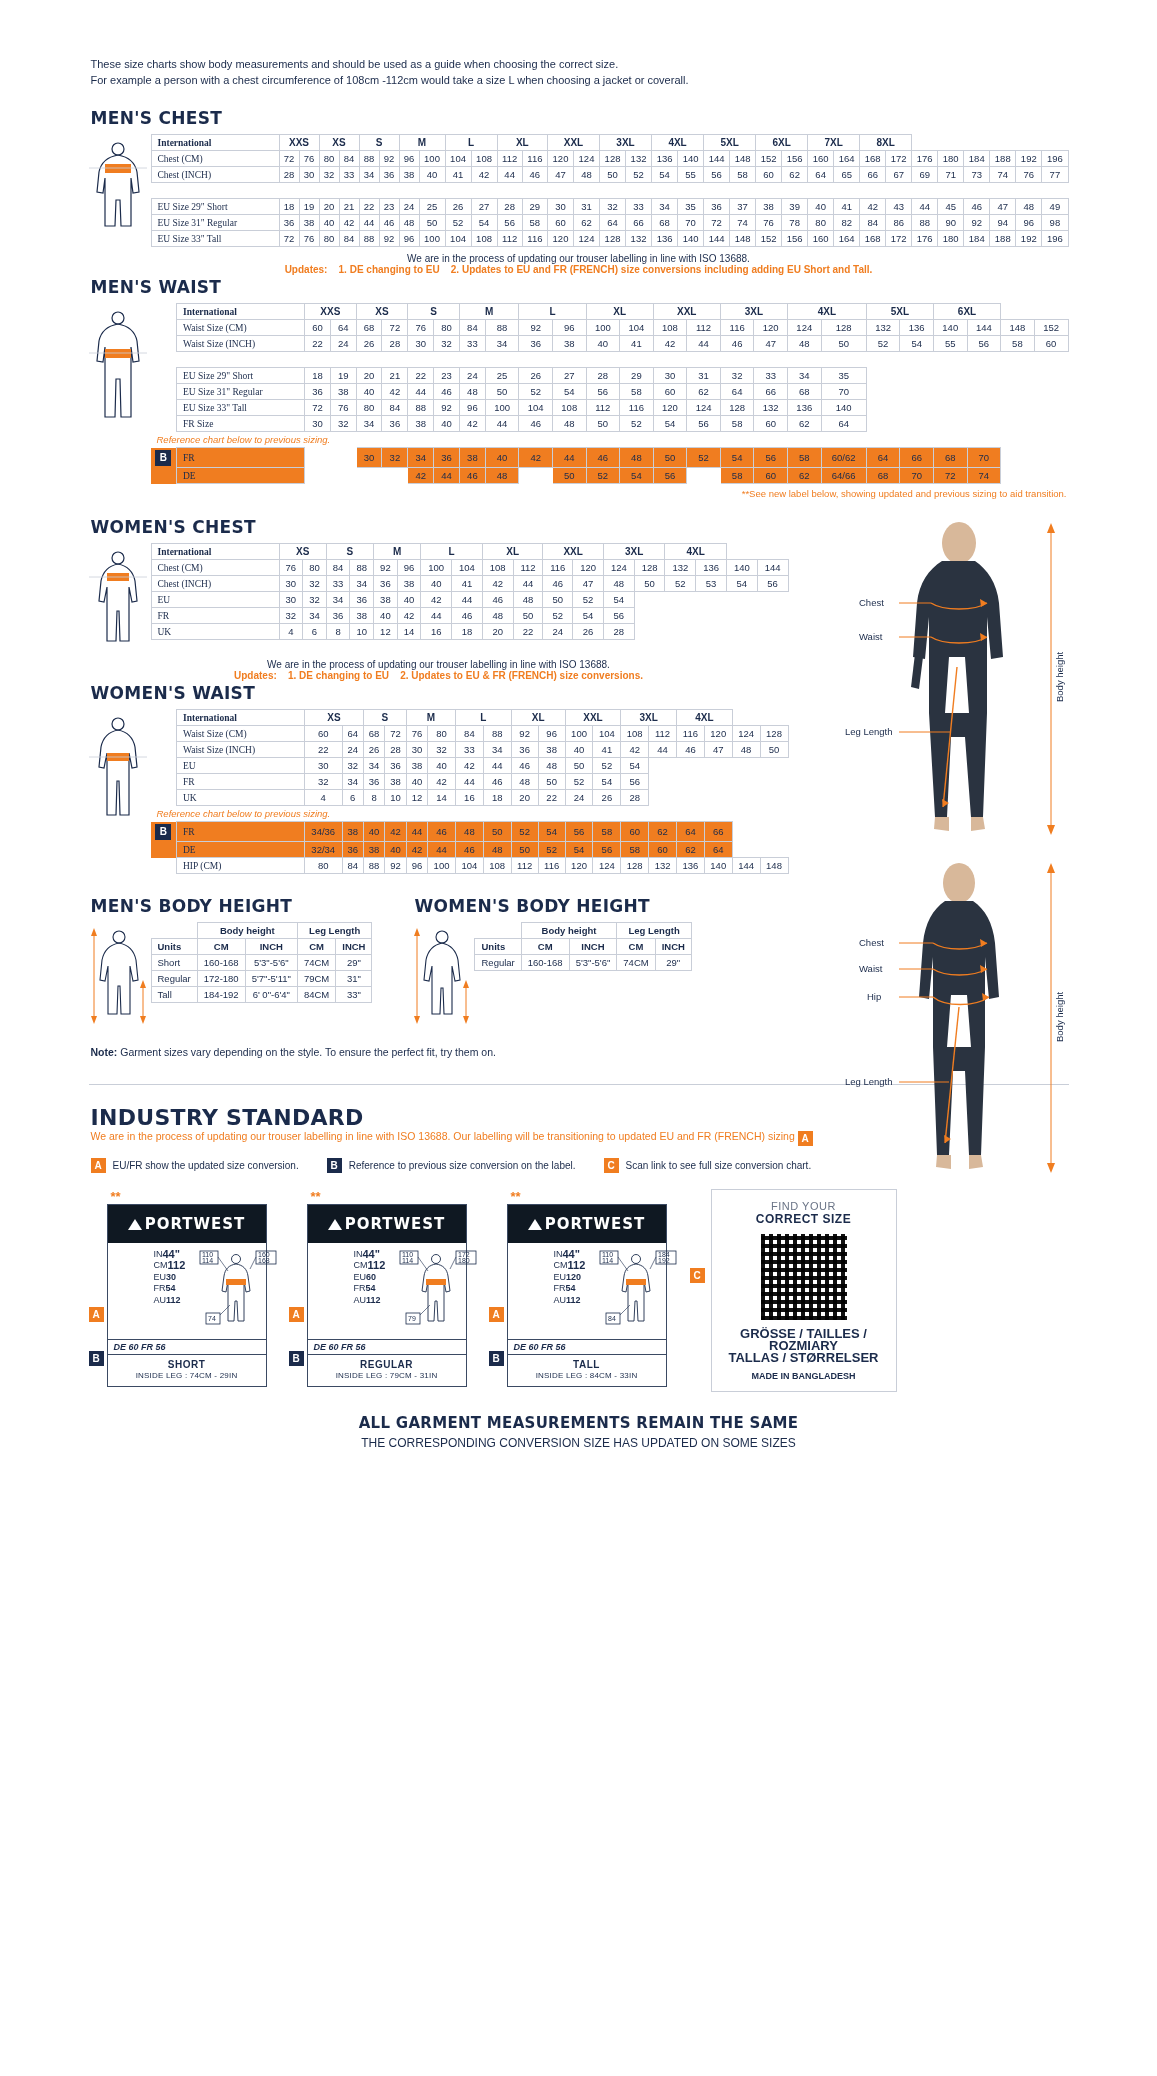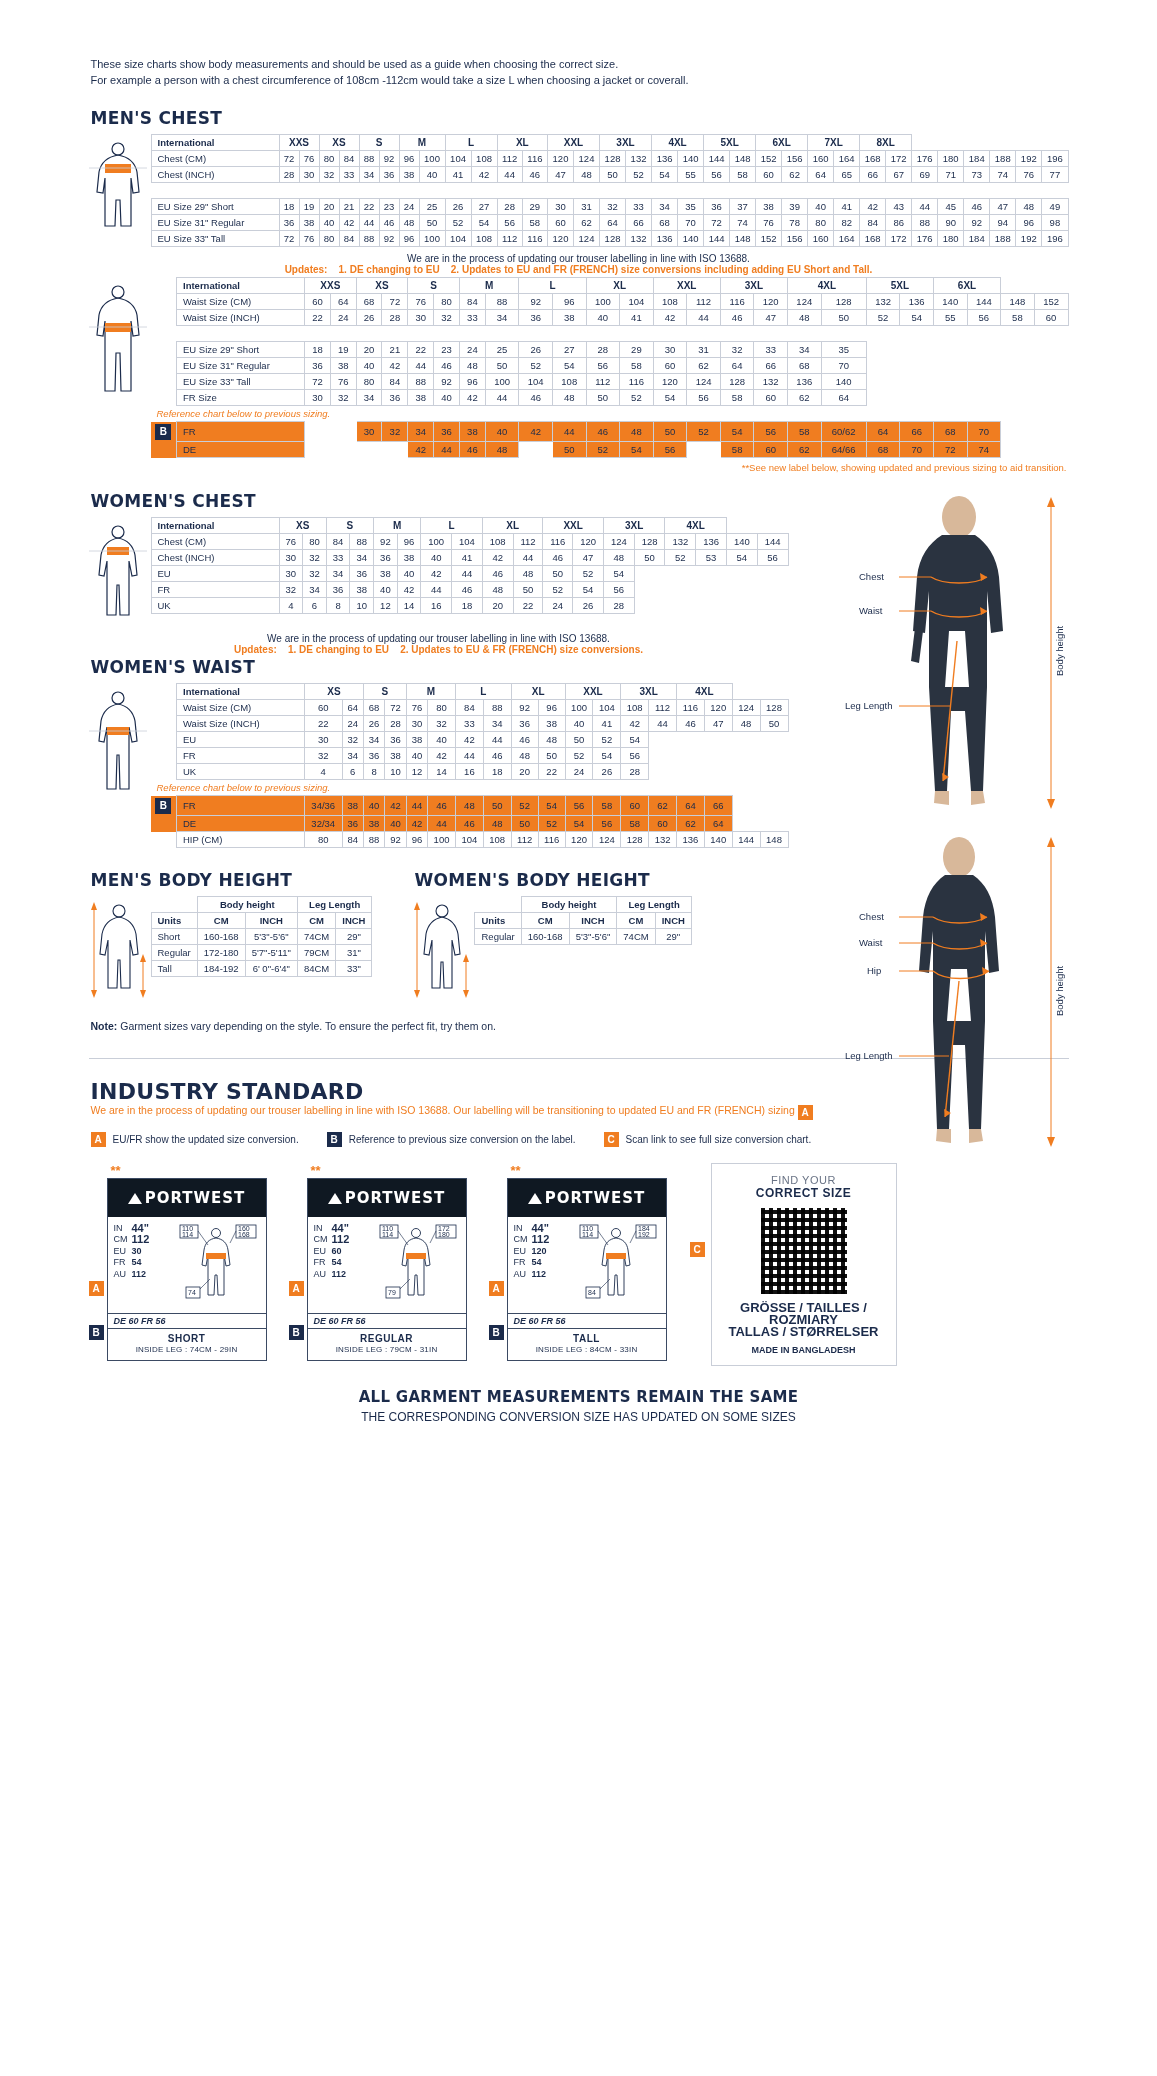--- a/index.html
+++ b/index.html
@@ -28,21 +28,21 @@
   .blockrow { display:flex; align-items:flex-start; }
   .figcol { width:62px; flex:0 0 62px; padding-top:6px; }
   .tblcol { flex:1 1 auto; }
 
   table.sz { border-collapse:collapse; width:100%; font-size:9.5px; }
   table.sz td, table.sz th {
     border:1px solid #c9ced8; padding:2px 3px; text-align:center;
     height:15px; font-weight:normal; color:#1b2b4b; white-space:nowrap;
   }
   table.sz td.lbl, table.sz th.lbl {
-    text-align:left; padding-left:6px; width:128px; font-size:9.5px;
+    text-align:left; padding-left:6px; width:128px; font-size:9.5px;font-family:Liberation Serif, serif;
   }
   table.sz th { font-weight:bold; font-size:10px; }
   table.sz tr.head th { border-bottom:1px solid #c9ced8; }
   table.sz tr.spacer td { border-left:1px solid #c9ced8; border-right:1px solid #c9ced8; border-top:none; border-bottom:none; height:7px; }
 
   .orange-row td { background:#f07d20; color:#ffffff; border-color:#f07d20; font-weight:bold; }
   .orange-row td.lbl { text-align:left; }
   .badge-b {
     display:inline-block; width:16px; height:16px; background:#1b2b4b; color:#fff;
     font-size:10px; font-weight:bold; line-height:16px; text-align:center;
@@ -84,21 +84,21 @@
   .labels { display:flex; gap:22px; margin-top:8px; align-items:flex-start; }
   .lblcard { position:relative; width:178px; }
   .stars { color:#f07d20; font-weight:bold; font-size:13px; margin-left:22px; }
   .card { border:1px solid #3b4a63; background:#fff; margin-left:18px; }
   .card .logo {
     background:#0f1822; color:#fff; text-align:center; padding:10px 0 9px 0;
     font-family:"DejaVu Sans", sans-serif; font-weight:bold; font-size:15px; letter-spacing:1px;
   }
   .card .body { display:flex; padding:6px 6px 2px 6px; min-height:86px; }
   .spec { font-size:9px; line-height:11.5px; width:58px; }
-  .spec .r { display:flex; }
+  .spec .r { display:flex;margin-left:40px; }
   .spec .k { width:18px; }
   .spec .v { font-weight:bold; }
   .spec .big { font-size:11px; font-weight:bold; }
   .figbox { flex:1 1 auto; position:relative; }
   .deb { border-top:1px solid #3b4a63; font-size:9px; font-style:italic; padding:2px 6px; font-weight:bold; }
   .fit { border-top:1px solid #3b4a63; text-align:center; padding:4px 2px 6px 2px; }
   .fit .f1 { font-size:10px; font-weight:bold; letter-spacing:0.5px; }
   .fit .f2 { font-size:8px; letter-spacing:0.2px; margin-top:1px; }
   .sideA, .sideB {
     position:absolute; left:0; width:15px; height:15px; background:#f07d20; color:#fff;
@@ -350,20 +350,21 @@
 
   <div class="note-iso">
     <span>We are in the process of updating our trouser labelling in line with ISO 13688.</span><br>
     <span class="upd">Updates:</span>
     &nbsp;&nbsp;
     <span class="upd">1. DE changing to EU</span>
     &nbsp;&nbsp;
     <span class="upd">2. Updates to EU and FR (FRENCH) size conversions including adding EU Short and Tall.</span>
   </div>
 
+  <h2 class="section">MEN'S WAIST</h2>
   <div class="blockrow">
     <div class="figcol">
       <svg width="58" height="118" viewBox="0 0 58 118">
         <g fill="none" stroke="#1b2b4b" stroke-width="1.2">
           <circle cx="29" cy="9" r="6"></circle>
           <path d="M29 15 C18 17,12 22,10 32 L8 52 L14 53 L16 38 L16 108 L26 108 L27 70 L31 70 L32 108 L42 108 L42 38 L44 53 L50 52 L48 32 C46 22,40 17,29 15 Z"></path>
         </g>
         <rect x="16" y="40" width="26" height="9" fill="#f07d20"></rect>
         <line x1="0" y1="44" x2="58" y2="44" stroke="#c9ced8" stroke-width="0.8"></line>
       </svg>

